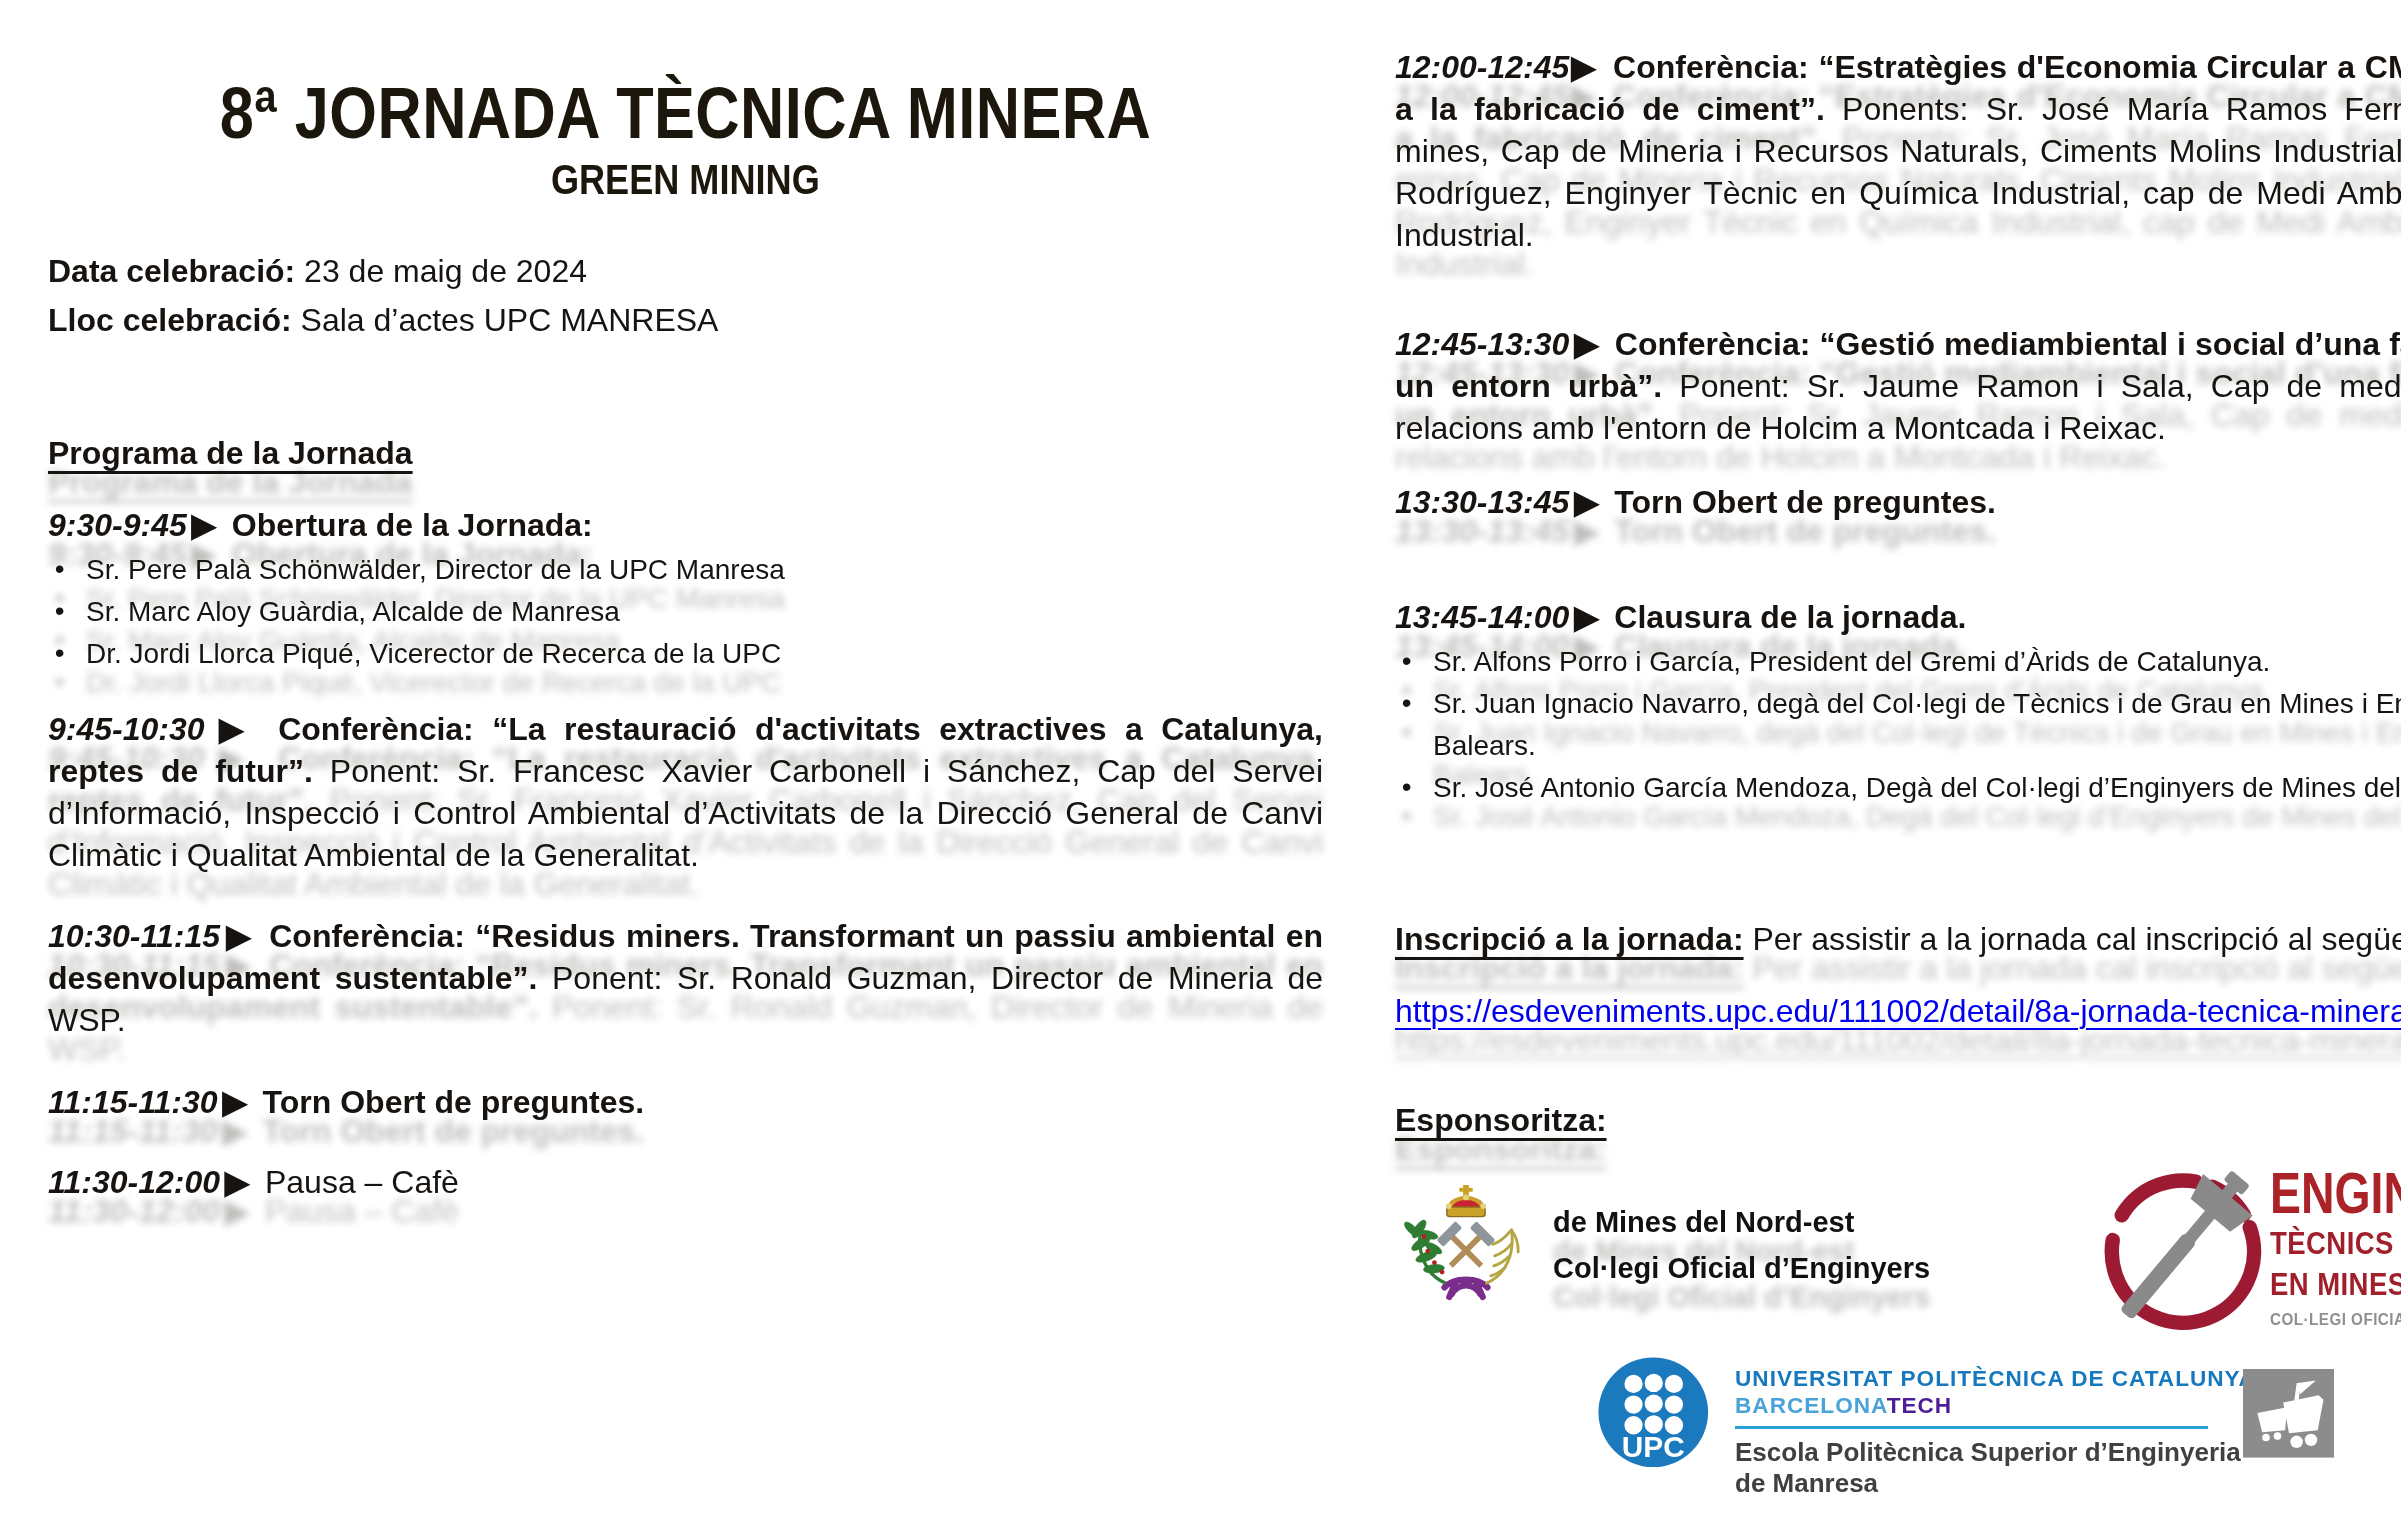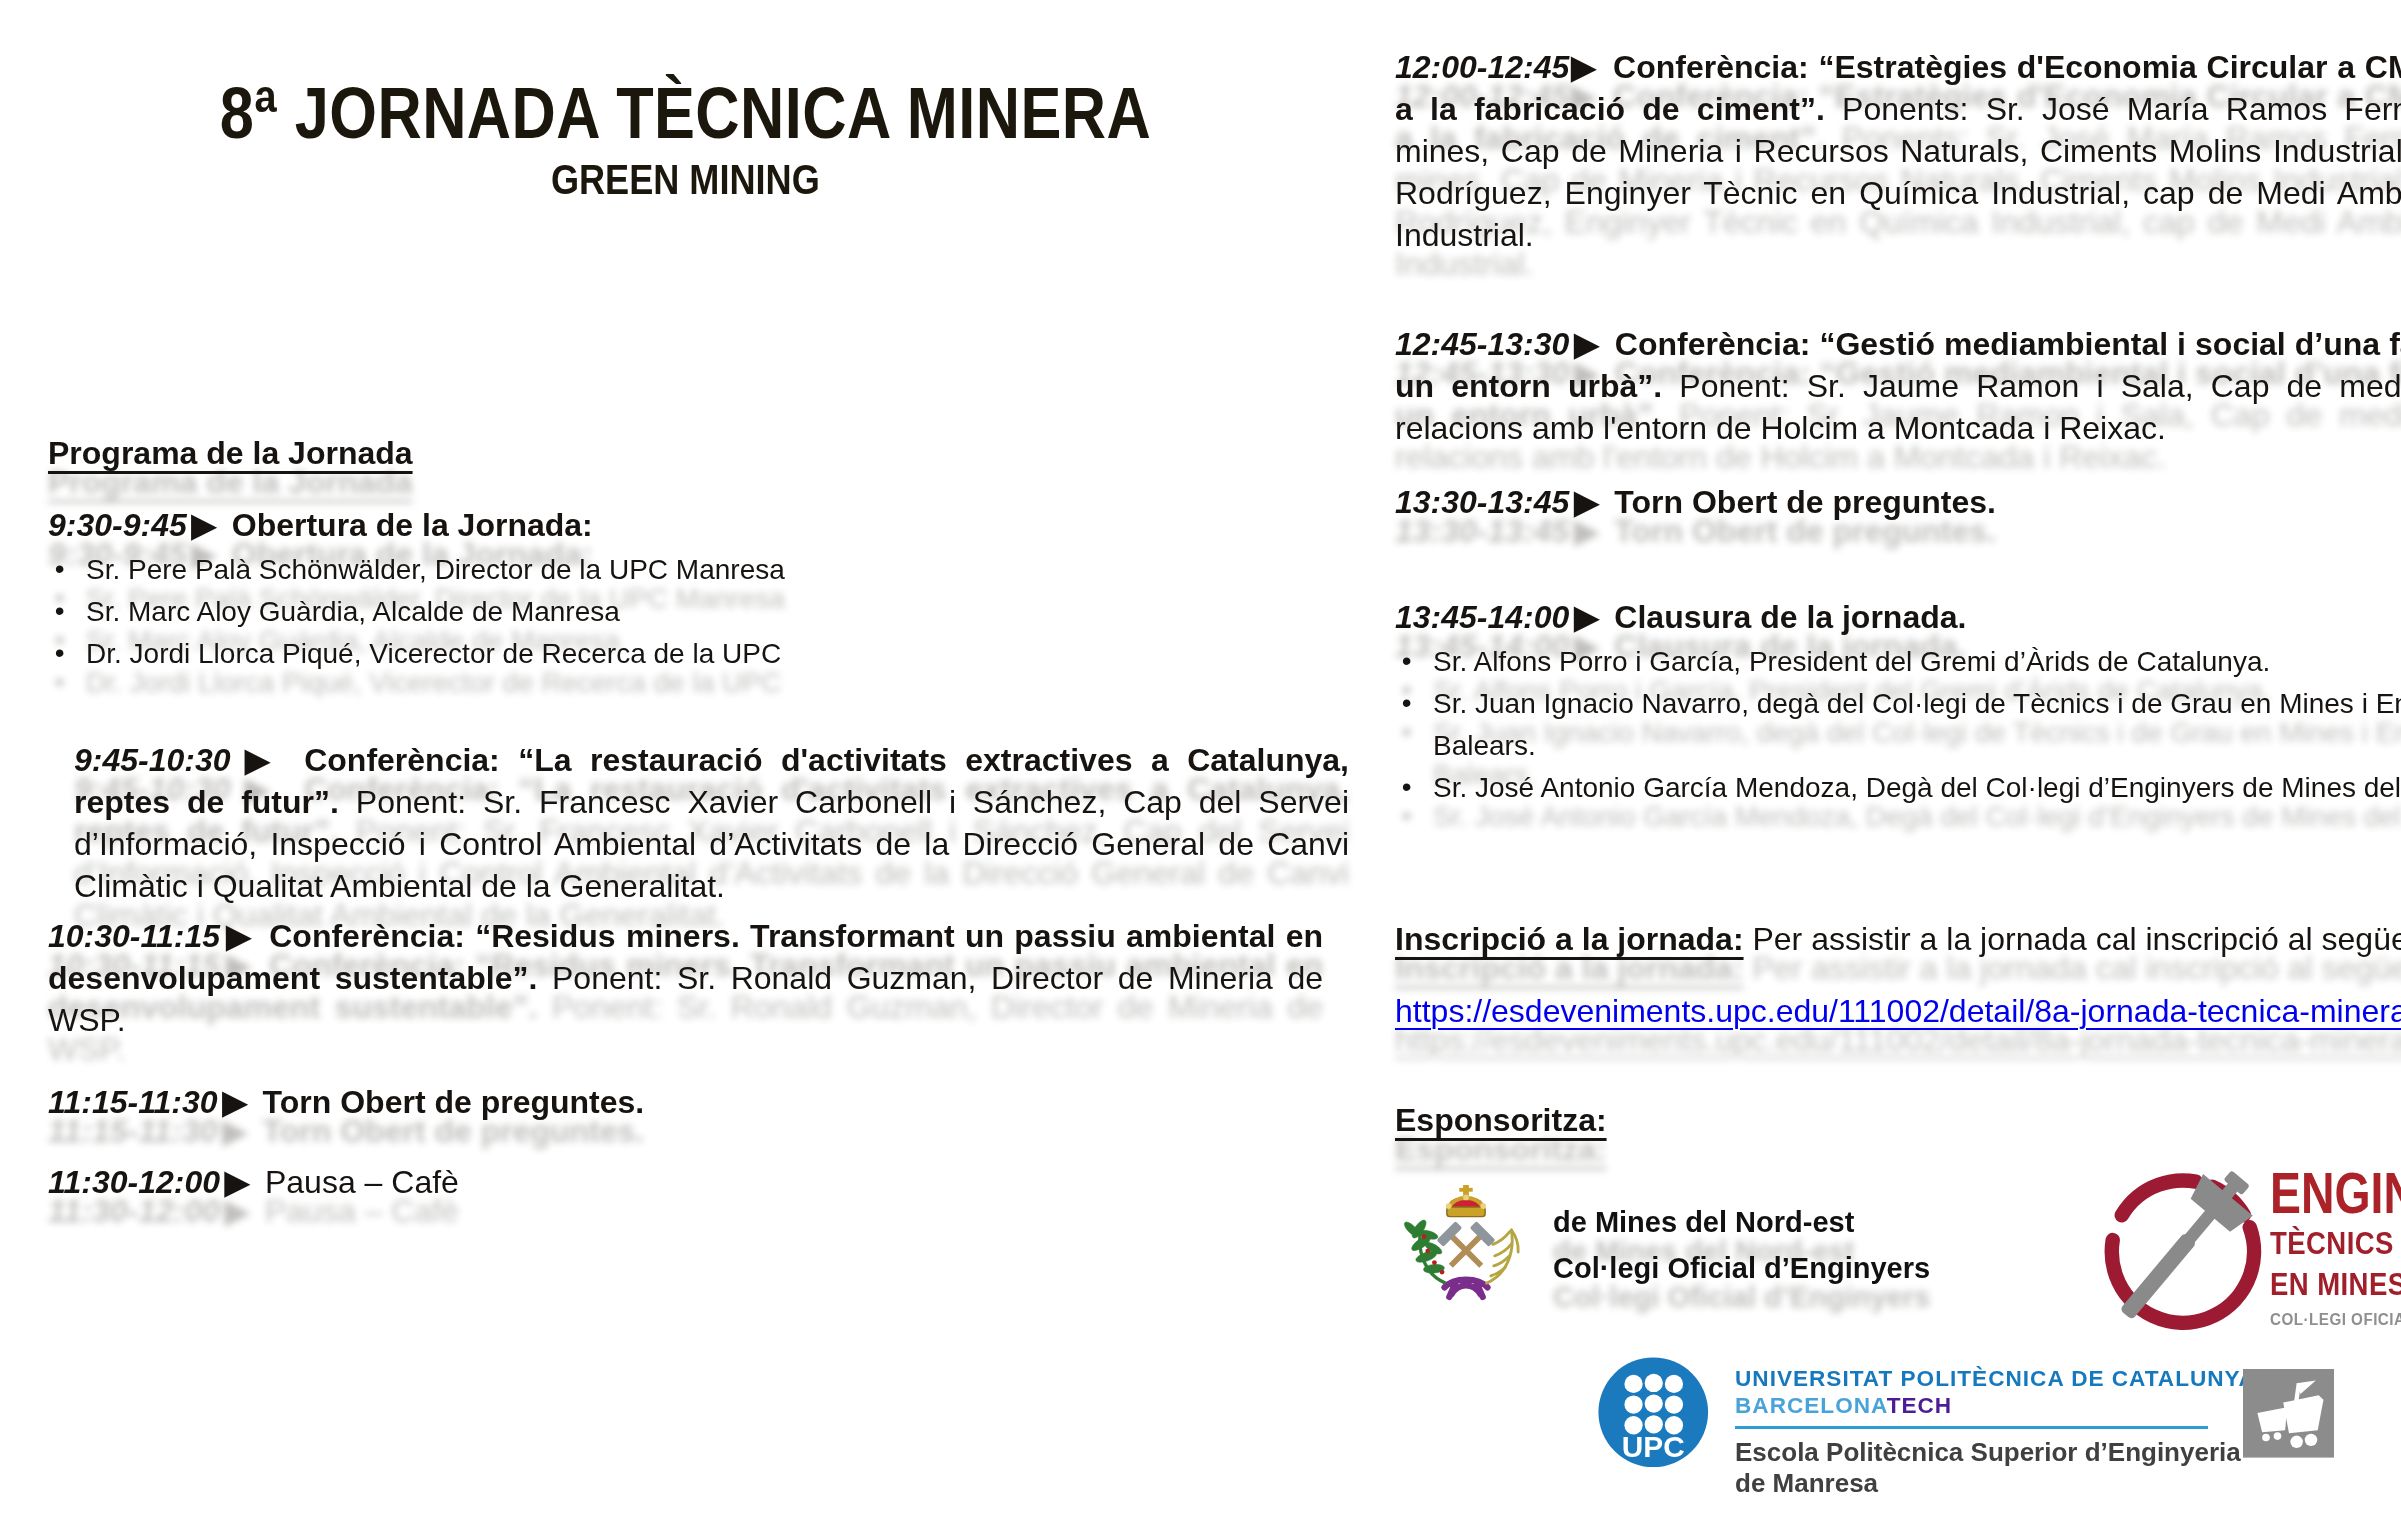--- a/index.html
+++ b/index.html
@@ -89,36 +89,46 @@
       <div class="tline t1">
         <span class="txt">8ª JORNADA TÈCNICA MINERA</span>
         <span class="tline t1 refl"><span class="txt">8ª JORNADA TÈCNICA MINERA</span></span>
       </div>
       <div class="tline t2 subtitle-gap">
         <span class="txt">GREEN MINING</span>
         <span class="tline t2 refl"><span class="txt">GREEN MINING</span></span>
       </div>
     </div>
 
+    <div class="block meta" style="top:247px;">
+      <div>
+        <span class="lab">Data celebració:</span>
+        <span class="val">23 de maig de 2024</span>
+      </div>
+      <div>
+        <span class="lab">Lloc celebració:</span>
+        <span class="val">Sala d’actes UPC MANRESA</span>
+      </div>
+    </div>
 
     <div class="block sec-head sh" style="top:435px;">Programa de la Jornada</div>
 
     <div class="block para sh" style="top:504px;">
       <div>
         <span class="time">9:30-9:45</span><span class="arrow">▶</span>
         <span class="b">Obertura de la Jornada:</span>
       </div>
       <ul class="bullets">
         <li>Sr. Pere Palà Schönwälder, Director de la UPC Manresa</li>
         <li>Sr. Marc Aloy Guàrdia, Alcalde de Manresa</li>
         <li>Dr. Jordi Llorca Piqué, Vicerector de Recerca de la  UPC</li>
       </ul>
     </div>
 
-    <div class="block para sh" style="top:739px;margin-left:26px;">
+    <div class="block para sh" style="top:708px;">
       <span class="time">9:45-10:30</span><span class="arrow">▶</span>
       <span class="b">Conferència: “La restauració d'activitats extractives a Catalunya, reptes de futur”.</span>
       <span class="r">Ponent: Sr. Francesc Xavier Carbonell i Sánchez, Cap del Servei d’Informació, Inspecció i Control Ambiental d’Activitats de la Direcció General de Canvi Climàtic i Qualitat Ambiental de la Generalitat.</span>
     </div>
 
     <div class="block para sh" style="top:915px;">
       <span class="time">10:30-11:15</span><span class="arrow">▶</span>
       <span class="b">Conferència: “Residus miners. Transformant un passiu ambiental en desenvolupament sustentable”.</span>
       <span class="r">Ponent: Sr. Ronald Guzman, Director de Mineria de WSP.</span>
     </div>

